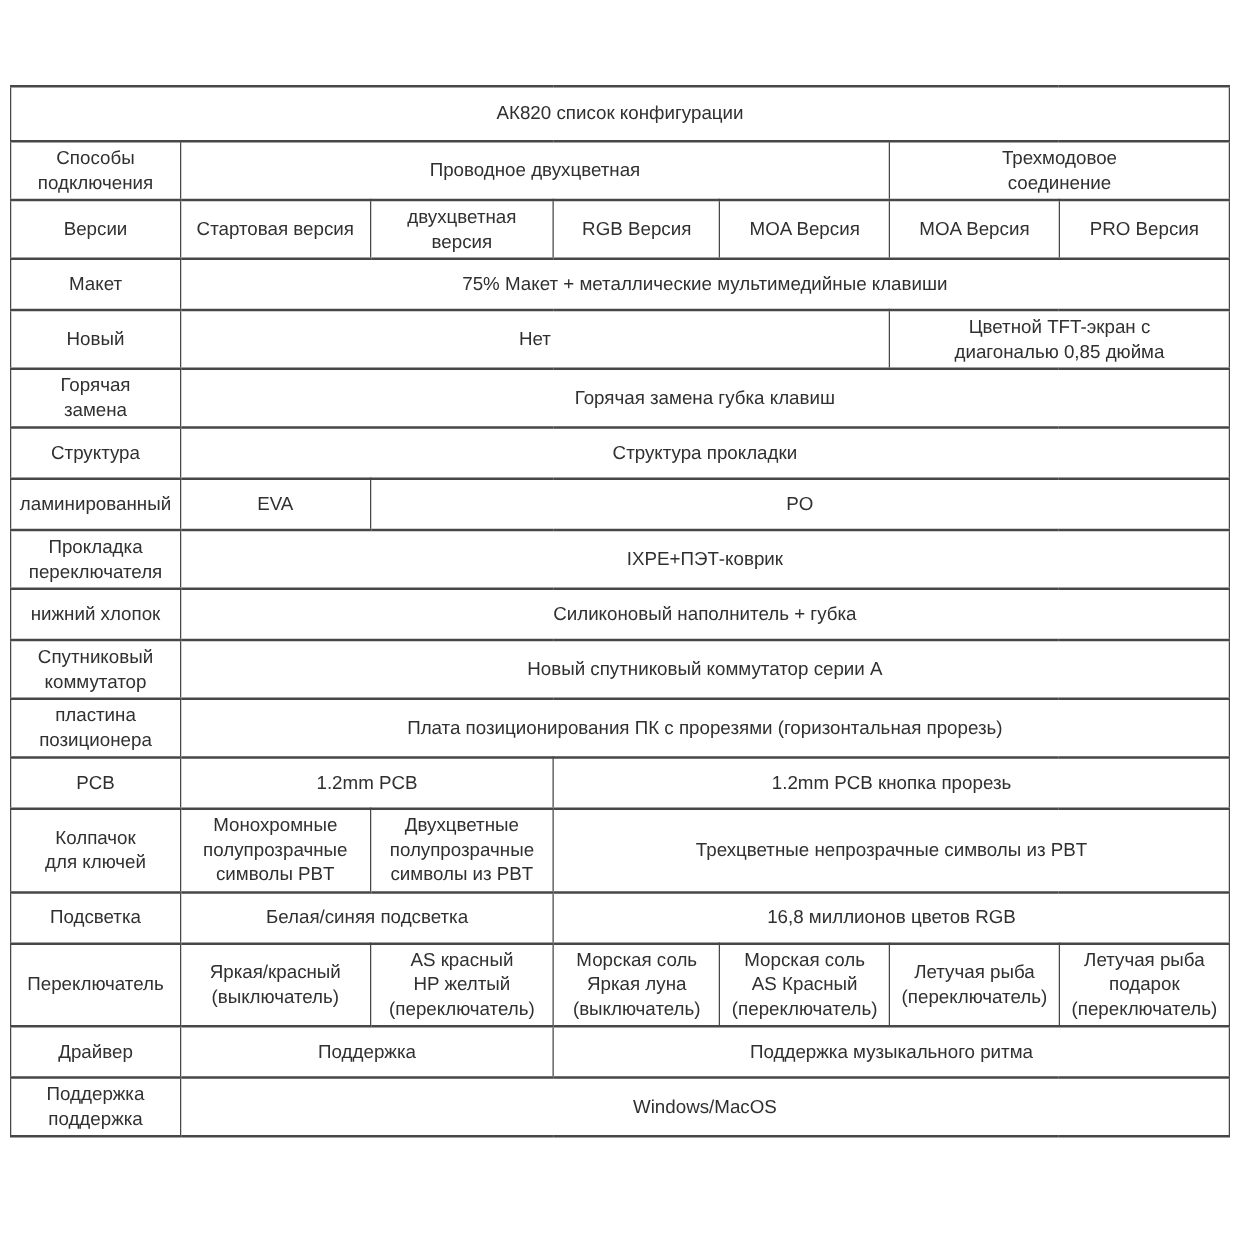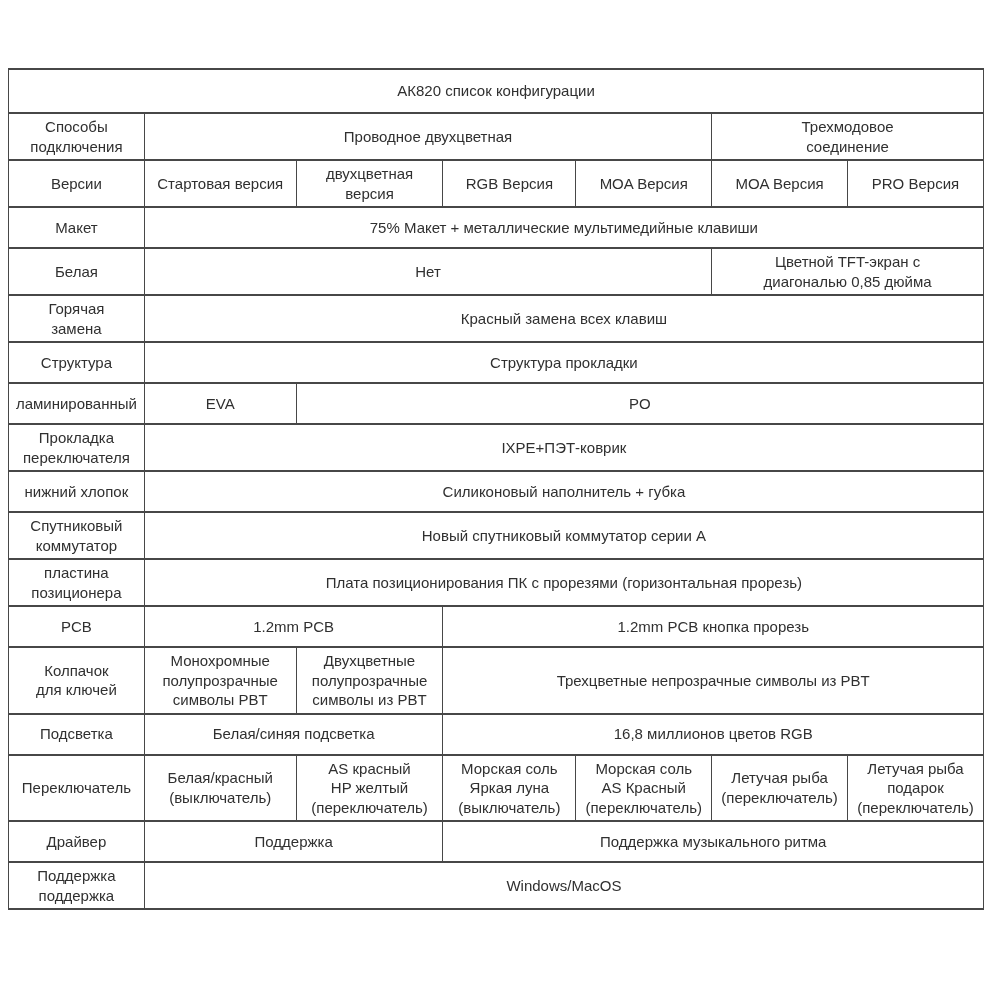--- a/index.html
+++ b/index.html
@@ -84,29 +84,29 @@
             <td colspan="1">RGB Версия</td>
             <td colspan="1">MOA Версия</td>
             <td colspan="1">MOA Версия</td>
             <td colspan="1">PRO Версия</td>
           </tr>
           <tr>
             <td class="label-cell">Макет</td>
             <td colspan="6">75% Макет + металлические мультимедийные клавиши</td>
           </tr>
           <tr>
-            <td class="label-cell">Белая</td>
+            <td class="label-cell">Новый</td>
             <td colspan="4">Нет</td>
             <td colspan="2">Цветной TFT-экран с
 диагональю 0,85 дюйма</td>
           </tr>
           <tr>
             <td class="label-cell">Горячая
 замена</td>
-            <td colspan="6">Красный замена всех клавиш</td>
+            <td colspan="6">Горячая замена губка клавиш</td>
           </tr>
           <tr>
             <td class="label-cell">Структура</td>
             <td colspan="6">Структура прокладки</td>
           </tr>
           <tr>
             <td class="label-cell">ламинированный</td>
             <td colspan="1">EVA</td>
             <td colspan="5">PO</td>
           </tr>
@@ -145,21 +145,21 @@
 символы из PBT</td>
             <td colspan="4">Трехцветные непрозрачные символы из PBT</td>
           </tr>
           <tr>
             <td class="label-cell">Подсветка</td>
             <td colspan="2">Белая/синяя подсветка</td>
             <td colspan="4">16,8 миллионов цветов RGB</td>
           </tr>
           <tr>
             <td class="label-cell">Переключатель</td>
-            <td colspan="1">Белая/красный
+            <td colspan="1">Яркая/красный
 (выключатель)</td>
             <td colspan="1">AS красный
 HP желтый
 (переключатель)</td>
             <td colspan="1">Морская соль
 Яркая луна
 (выключатель)</td>
             <td colspan="1">Морская соль
 AS Красный
 (переключатель)</td>

